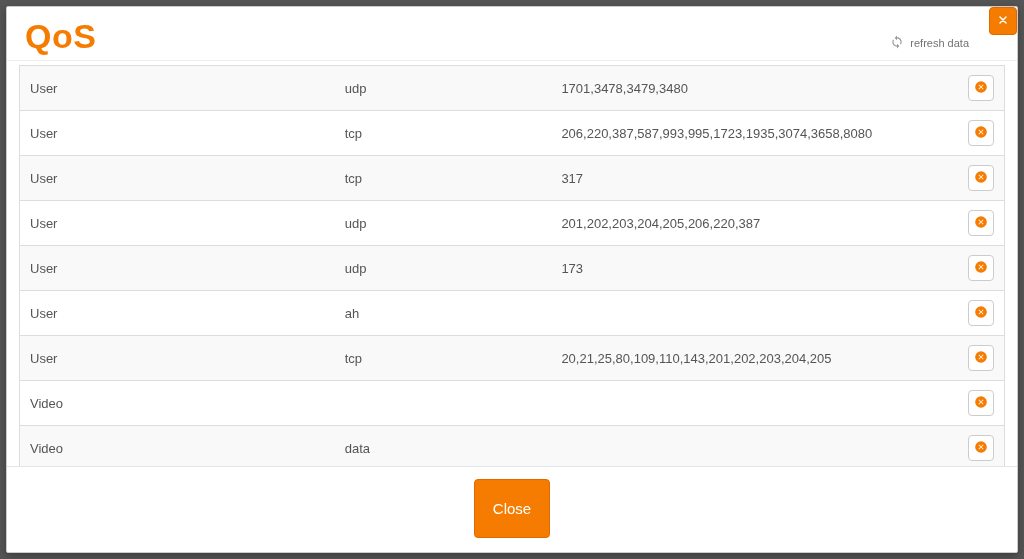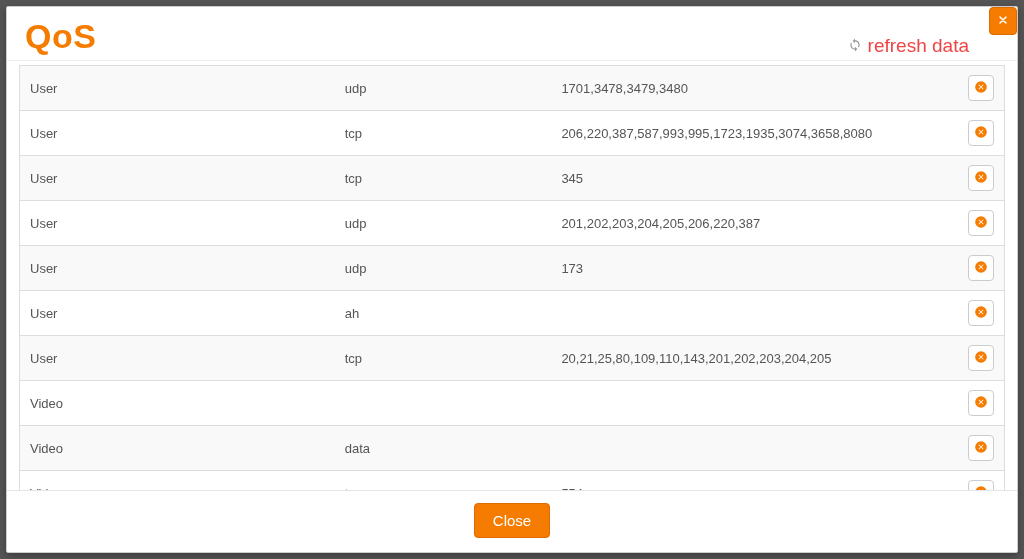--- a/index.html
+++ b/index.html
@@ -39,22 +39,22 @@
   .title {
     font-size: 34px;
     font-weight: 600;
     color: #f57c00;
     letter-spacing: 0.5px;
   }
   .refresh {
     position: absolute;
     top: 28px;
     right: 48px;
-    color: #ef4444;
-    font-size: 19px;
+    color: #737373;
+    font-size: 11px;
     cursor: pointer;
     display: flex;
     align-items: center;
     gap: 6px;
   }
   .refresh svg { width: 14px; height: 14px; fill: #999; }
   .close-x {
     position: absolute;
     top: 0px;
     right: 0px;
@@ -116,21 +116,21 @@
   .modal-footer {
     padding: 12px 0 14px;
     text-align: center;
     border-top: 1px solid #e5e5e5;
   }
   .close-btn {
     background: #f57c00;
     border: 1px solid #e06a00;
     color: #fff;
     font-size: 15px;
-    padding: 8px 18px;
+    padding: 20px 18px;
     border-radius: 4px;
     cursor: pointer;
   }
 </style>
 </head>
 <body>
 
 <div class="backdrop"></div>
 
 <div class="modal">
@@ -183,21 +183,21 @@
               <div class="del-btn">
                 <span><svg viewBox="0 0 24 24">
                     <path d="M12 2a10 10 0 100 20 10 10 0 000-20zm4.3 13.3l-1 1L12 13l-3.3 3.3-1-1L11 12 7.7 8.7l1-1L12 11l3.3-3.3 1 1L13 12l3.3 3.3z"></path>
                   </svg></span>
               </div>
             </td>
           </tr>
           <tr>
             <td>User</td>
             <td>tcp</td>
-            <td>345</td>
+            <td>317</td>
             <td>
               <div class="del-btn">
                 <span><svg viewBox="0 0 24 24">
                     <path d="M12 2a10 10 0 100 20 10 10 0 000-20zm4.3 13.3l-1 1L12 13l-3.3 3.3-1-1L11 12 7.7 8.7l1-1L12 11l3.3-3.3 1 1L13 12l3.3 3.3z"></path>
                   </svg></span>
               </div>
             </td>
           </tr>
           <tr>
             <td>User</td>

